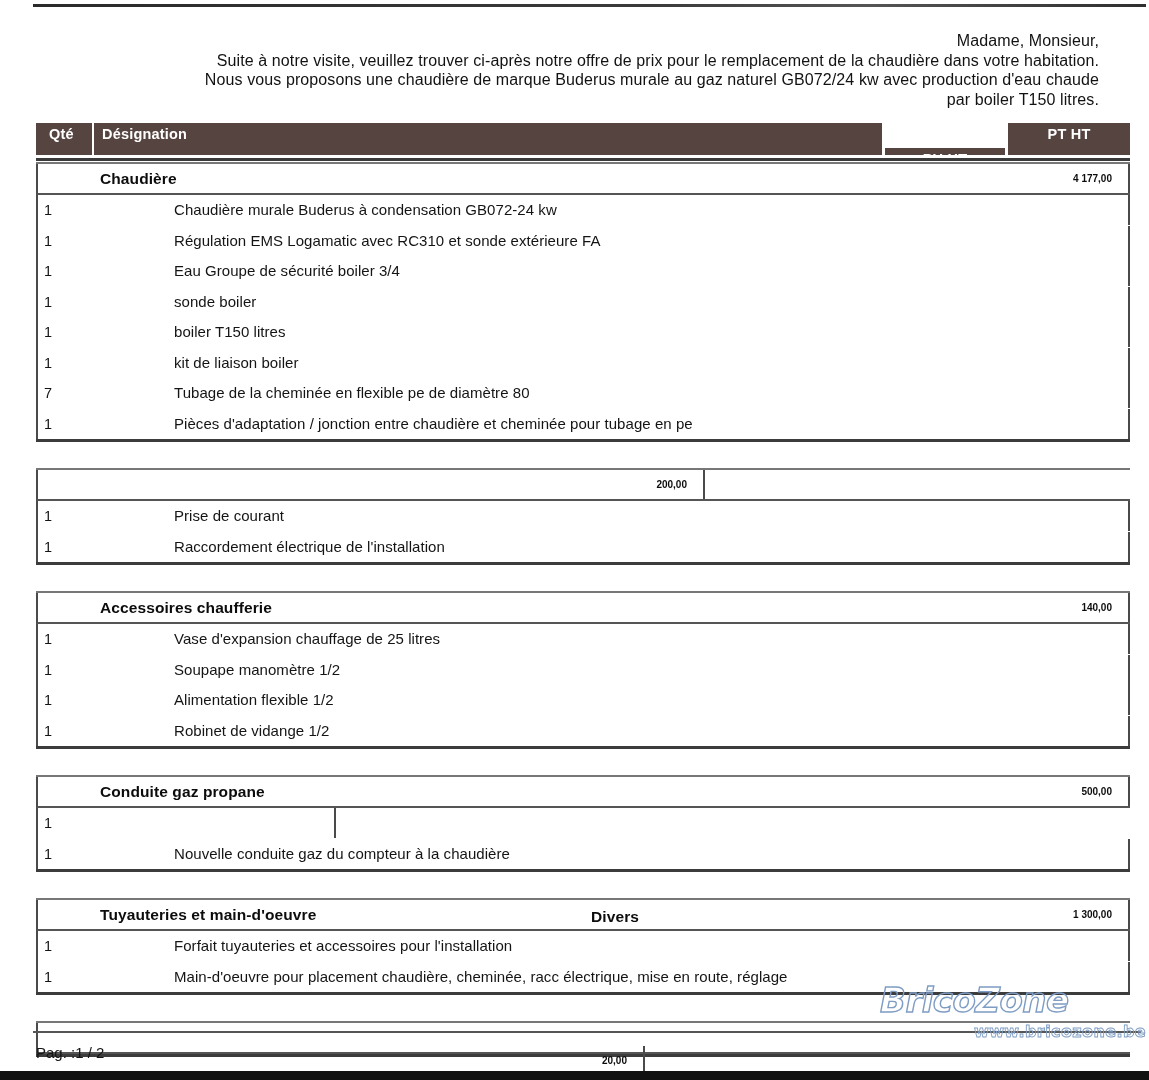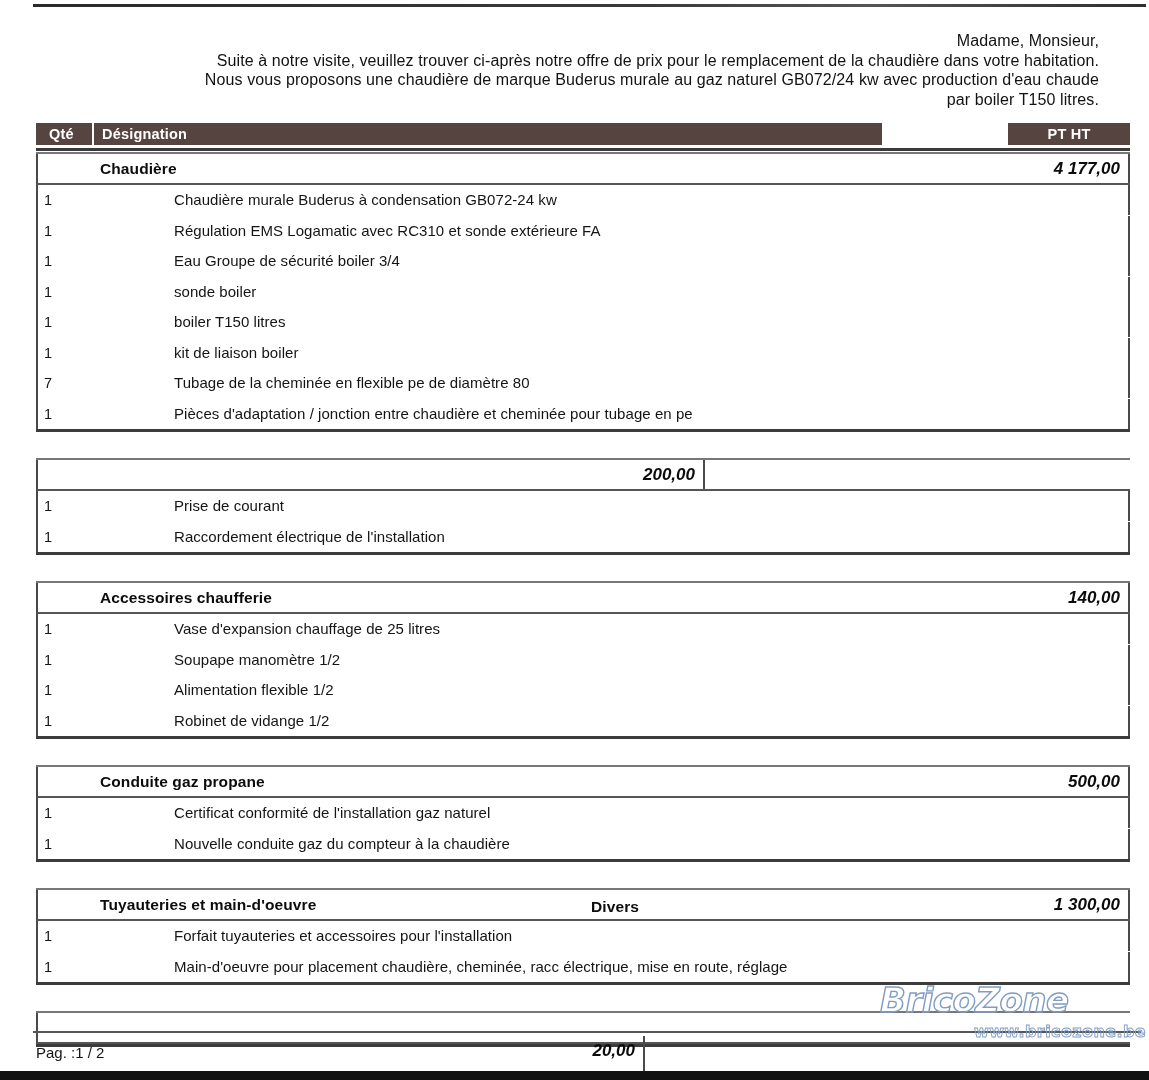--- a/index.html
+++ b/index.html
@@ -60,21 +60,21 @@
 
   
   .col-qty   { width: 56px;  flex: 0 0 56px; }
   .col-desc  { flex: 1 1 auto; }
   .col-pu    { width: 120px; flex: 0 0 120px; }
   .col-pt    { width: 122px; flex: 0 0 122px; }
 
   
   .thead {
     display: flex;
-    height: 22px;
+    height: 32px;
     align-items: stretch;
     margin-bottom: 0px;
   }
   .th {
     background: #564440;
     color: #ffffff;
     font-size: 14.5px;
     font-weight: bold;
     line-height: 22px;
     letter-spacing: 0.2px;
@@ -111,30 +111,29 @@
   }
   .section-title {
     font-size: 15.5px;
     font-weight: bold;
     color: #0c0c0c;
     padding-left: 62px;
     white-space: nowrap;
     letter-spacing: 0.1px;
   }
   .section-total {
-    font-size: 17px;
+    font-size: 10px;
     font-weight: bold;
     color: #0c0c0c;
     text-align: right;
-    padding-right: 8px;
+    padding-right: 16px;
     white-space: nowrap;
     border-right: 2px solid #4a4a4a;
     line-height: 29px;
     height: 29px;
-    font-style: italic;
   }
 
   
   .item-row {
     display: flex;
     height: 30.5px;
     align-items: center;
     border-left: 2px solid #4a4a4a;
   }
   .item-qty {
@@ -343,21 +342,20 @@
         </div>
       </div>
       <div class="section">
         <div class="section-title-row">
           <div class="section-title col-desc">Conduite gaz propane</div>
           <div class="col-pu"></div>
           <div class="section-total col-pt">500,00</div>
         </div>
         <div class="item-row">
           <div class="item-qty col-qty">1</div>
-          <div class="item-desc col-desc">Certificat conformité de l'installation gaz naturel</div>
           <div class="item-pu col-pu"></div>
           <div class="item-pt col-pt"></div>
         </div>
         <div class="item-row">
           <div class="item-qty col-qty">1</div>
           <div class="item-desc col-desc">Nouvelle conduite gaz du compteur à la chaudière</div>
           <div class="item-pu col-pu"></div>
           <div class="item-pt col-pt"></div>
         </div>
       </div>

